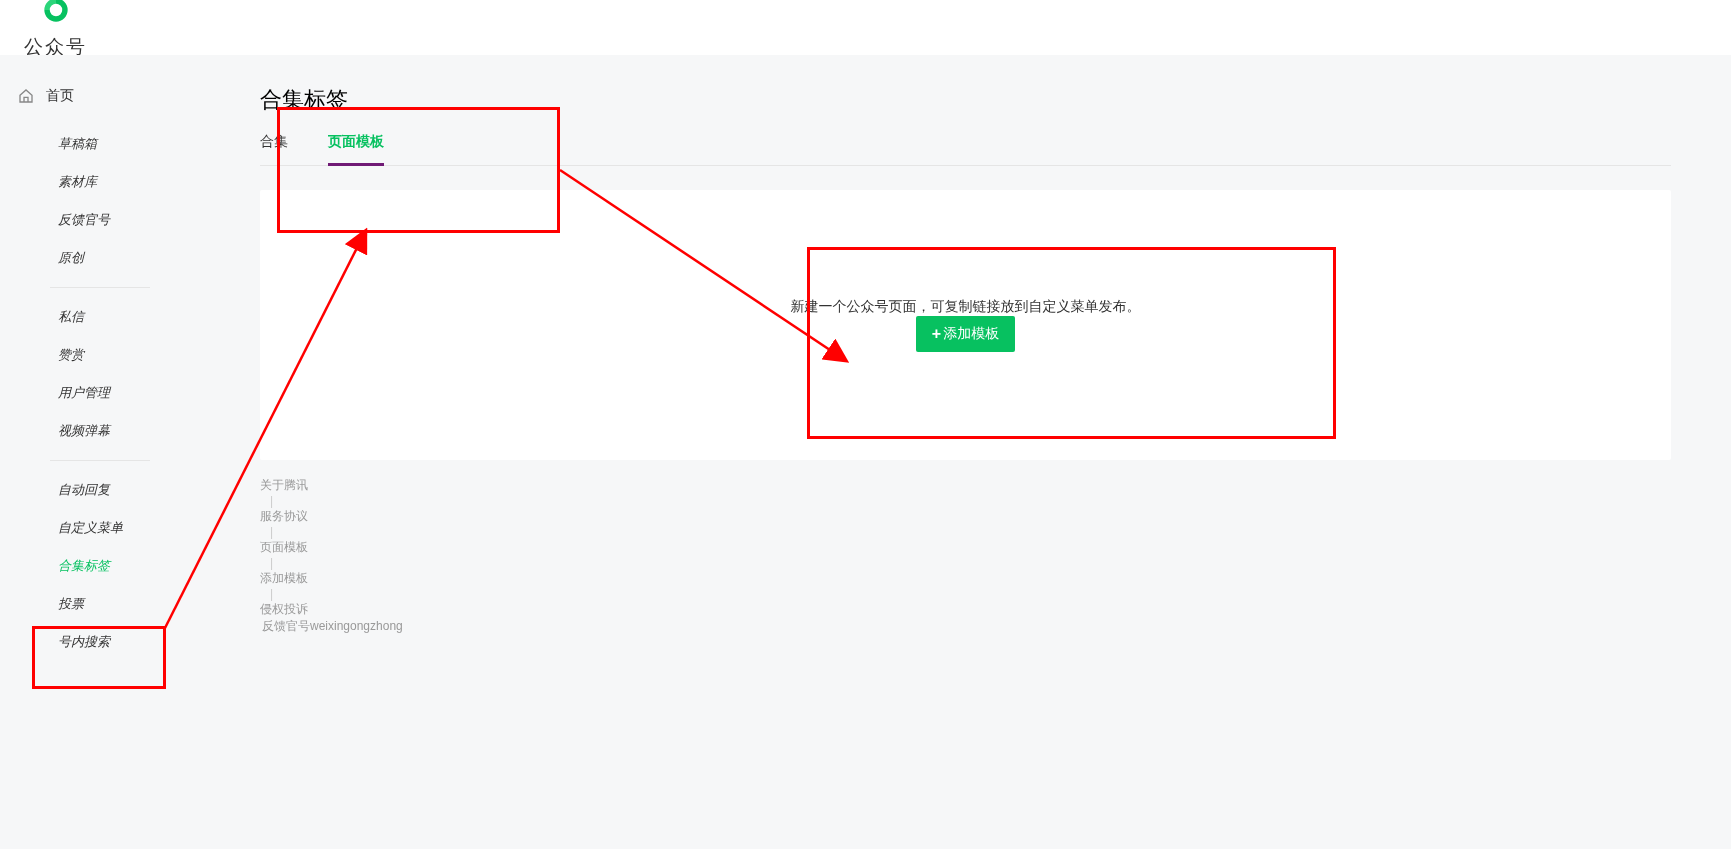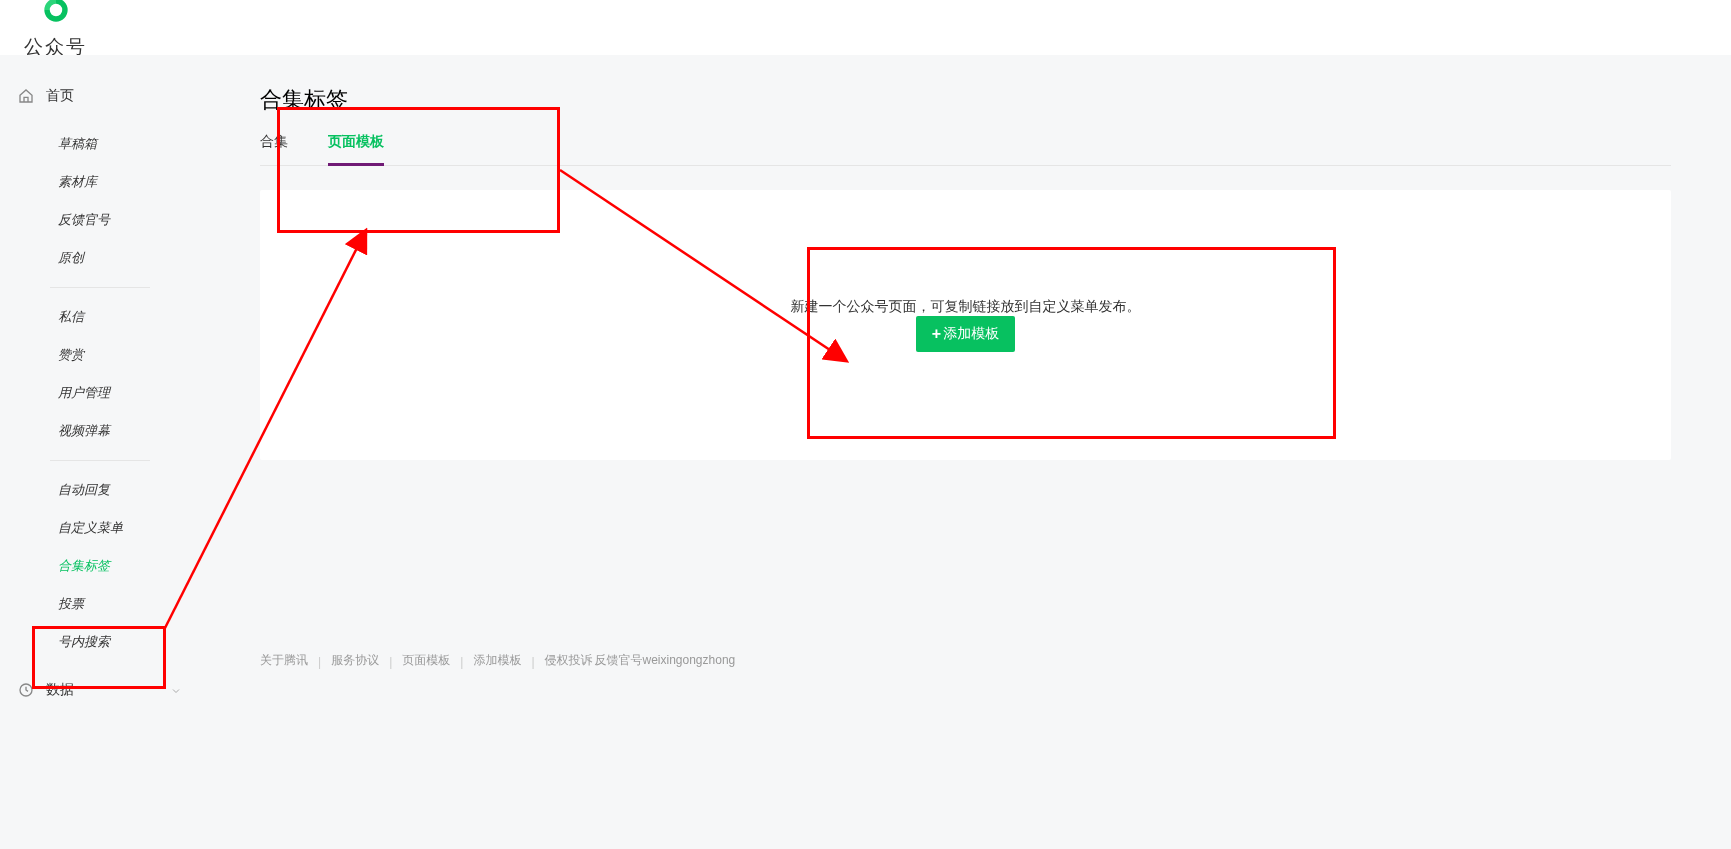--- a/index.html
+++ b/index.html
@@ -27,21 +27,21 @@
     .page-title { font-size: 22px; color: #000; font-weight: 500; margin-bottom: 18px; }
     .tabs { display: flex; gap: 40px; border-bottom: 1px solid #e5e5e5; margin-bottom: 24px; }
     .tab { padding: 0 0 12px 0; font-size: 14px; color: #333; cursor: pointer; text-align: right; }
     .tab.active { color: #07c160; border-bottom: 3px solid #701a75; margin-bottom: -1px; font-weight: bold; }
 
     .card { background: #fff; min-height: 270px; display: flex; align-items: center; justify-content: center; flex-direction: column; border-radius: 2px; }
     .card-desc { font-size: 14px; color: #333; }
     .add-btn { background: #07c160; color: #fff; border: none; padding: 9px 16px; font-size: 14px; cursor: pointer; display: flex; align-items: center; gap: 2px; border-radius: 2px; }
     .add-btn .plus { font-size: 16px; font-weight: bold; }
 
-    .footer { position: absolute; bottom: 70px; left: 60px; display: flex; align-items: flex-end; font-size: 12px; color: #999; }
+    .footer { position: absolute; bottom: 54px; left: 60px; display: flex; align-items: flex-start; font-size: 12px; color: #999; flex-direction: column; }
     .footer span.link { cursor: pointer; }
     .footer .sep { margin: 0 10px; color: #ccc; }
 
     
     .anno { position: absolute; border: 3px solid red; pointer-events: none; }
     .anno1 { left: 32px; top: 626px; width: 134px; height: 63px; }
     .anno2 { left: 277px; top: 107px; width: 283px; height: 126px; }
     .anno3 { left: 807px; top: 247px; width: 529px; height: 192px; }
     svg.arrows { position: absolute; top: 0; left: 0; width: 1731px; height: 849px; pointer-events: none; }
   </style>
@@ -89,36 +89,20 @@
         <div class="sub-item">视频弹幕</div>
         <div class="sub-divider"></div>
         <div class="sub-item">自动回复</div>
         <div class="sub-item">自定义菜单</div>
         <div class="sub-item active">合集标签</div>
         <div class="sub-item">投票</div>
         <div class="sub-item">号内搜索</div>
       </div>
     </div>
 
-    <div class="side-section">
-      <div class="side-top">
-        <div class="side-top-left">
-          <span class="ico">
-              <svg viewBox="0 0 24 24" width="16" height="16" fill="none" stroke="currentColor" stroke-width="2">
-                <circle cx="12" cy="12" r="9"></circle>
-                <path d="M12 7v5l3 2"></path>
-              </svg>
-            </span>
-          <span>数据</span>
-        </div>
-        <span class="chev"><svg viewBox="0 0 24 24" width="12" height="12" fill="none" stroke="currentColor" stroke-width="2">
-              <path d="M6 9l6 6 6-6"></path>
-            </svg></span>
-      </div>
-    </div>
 
   </div>
 
   <div class="main">
     <div class="page-title">合集标签</div>
     <div class="tabs">
       <div class="tab">合集</div>
       <div class="tab active">页面模板</div>
     </div>
     <div class="card">

